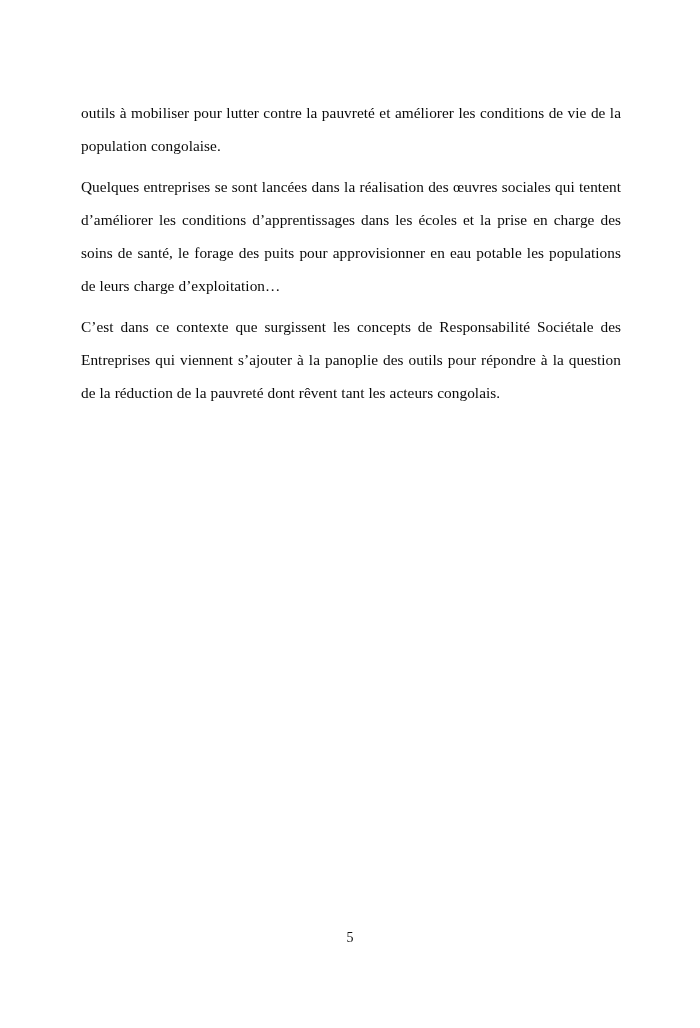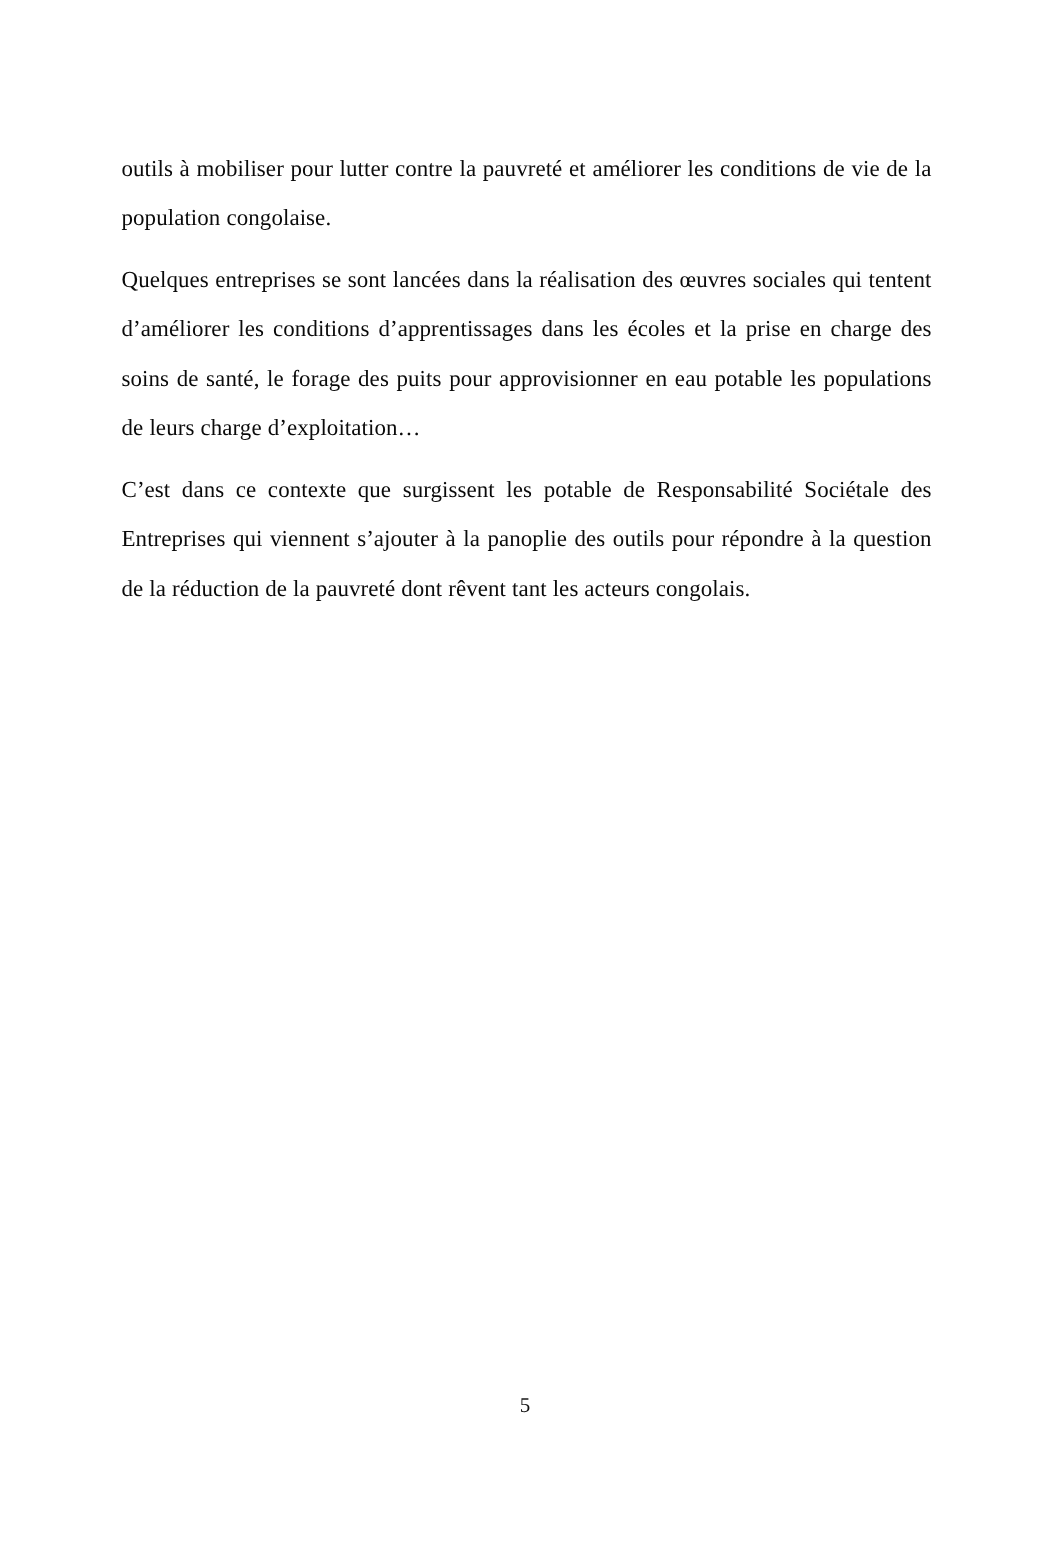--- a/index.html
+++ b/index.html
@@ -71,21 +71,21 @@
 <body>
 
 <div class="page">
 
   <div class="page-body">
 
     <p class="para">outils à mobiliser pour lutter contre la pauvreté et améliorer les conditions de vie de la population congolaise.</p>
 
     <p class="para">Quelques entreprises se sont lancées dans la réalisation des œuvres sociales qui tentent d’améliorer les conditions d’apprentissages dans les écoles et la prise en charge des soins de santé, le forage des puits pour approvisionner en eau potable les populations de leurs charge d’exploitation…</p>
 
-    <p class="para tight">C’est dans ce contexte que surgissent les potable de Responsabilité Sociétale des Entreprises qui viennent s’ajouter à la panoplie des outils pour répondre à la question de la réduction de la pauvreté dont rêvent tant les acteurs  congolais.</p>
+    <p class="para tight">C’est dans ce contexte que surgissent les concepts de Responsabilité Sociétale des Entreprises qui viennent s’ajouter à la panoplie des outils pour répondre à la question de la réduction de la pauvreté dont rêvent tant les acteurs  congolais.</p>
 
   </div>
 
   <div class="page-footer">
     <span class="page-number">5</span>
   </div>
 
 </div>
 
 </body></html>

